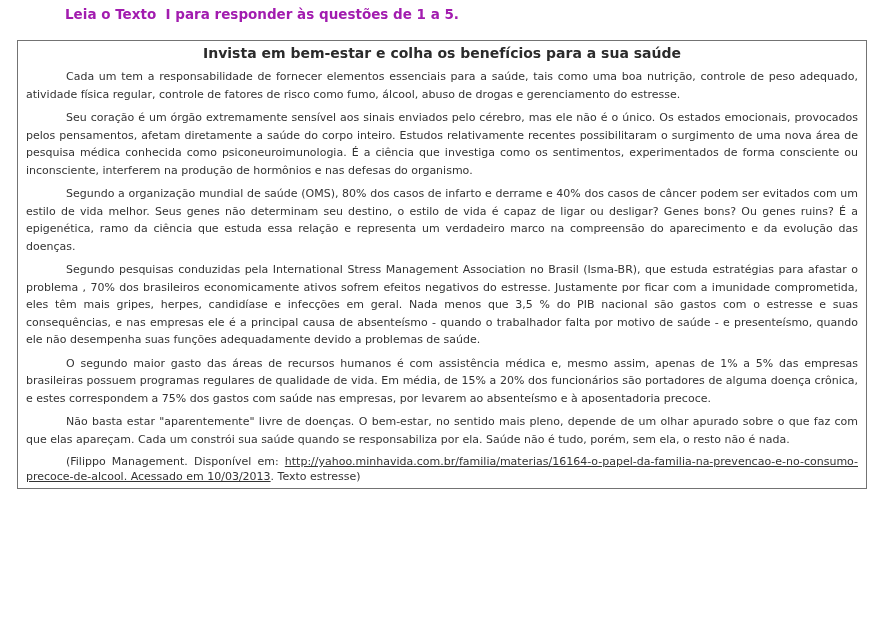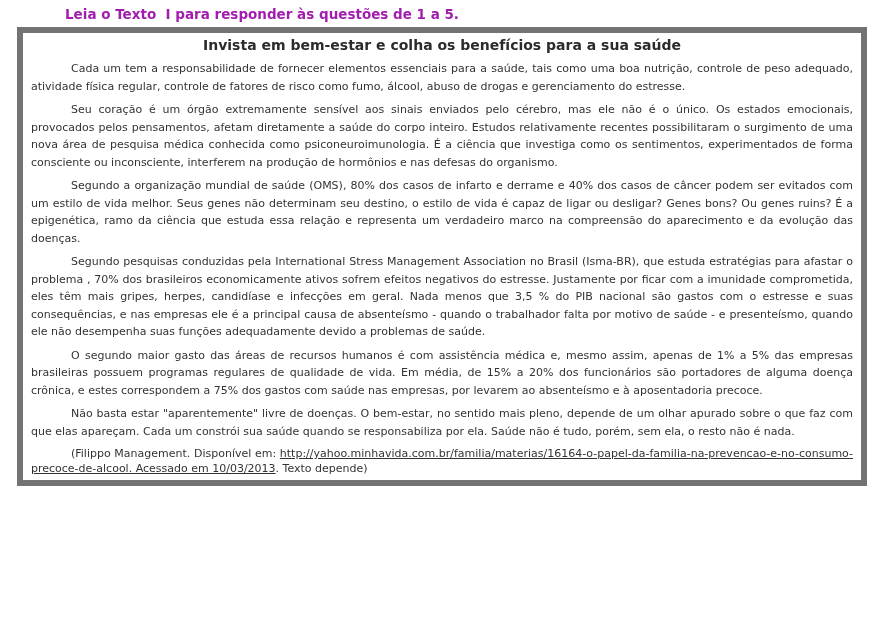--- a/index.html
+++ b/index.html
@@ -22,22 +22,22 @@
     color: #a21caf;
   }
   .section-label {
     font-weight: bold;
     font-size: 13.5px;
     text-align: center;
     margin-top: 7px;
     color: #2b2b2b;
   }
   .text-box {
-    border: 6px solid #737373;
-    margin: 5px 11px 0 17px;
+    border: 1px solid #737373;
+    margin: 18px 11px 0 17px;
     padding: 3px 8px 4px 8px;
     box-sizing: border-box;
   }
   .article-title {
     font-weight: bold;
     font-size: 14px;
     text-align: center;
     margin: 1px 0 7px 0;
     color: #2b2b2b;
   }
@@ -81,17 +81,17 @@
     <p class="article-paragraph">Seu coração é um órgão extremamente sensível aos sinais enviados pelo cérebro, mas ele não é o único. Os estados emocionais, provocados pelos pensamentos, afetam diretamente a saúde do corpo inteiro. Estudos relativamente recentes possibilitaram o surgimento de uma nova área de pesquisa médica conhecida como psiconeuroimunologia. É a ciência que investiga como os sentimentos, experimentados de forma consciente ou inconsciente, interferem na produção de hormônios e nas defesas do organismo.</p>
 
     <p class="article-paragraph">Segundo a organização mundial de saúde (OMS), 80% dos casos de infarto e derrame e 40% dos casos de câncer podem ser evitados com um estilo de vida melhor. Seus genes não determinam seu destino, o estilo de vida é capaz de ligar ou desligar? Genes bons? Ou genes ruins? É a epigenética, ramo da ciência que estuda essa relação e representa um verdadeiro marco na compreensão do aparecimento e da evolução das doenças.</p>
 
     <p class="article-paragraph">Segundo pesquisas conduzidas pela International Stress Management Association no Brasil (Isma-BR), que estuda estratégias para afastar o problema , 70% dos brasileiros economicamente ativos sofrem efeitos negativos do estresse. Justamente por ficar com a imunidade comprometida, eles têm mais gripes, herpes, candidíase e infecções em geral. Nada menos que 3,5 % do PIB nacional são gastos com o estresse e suas consequências, e nas empresas ele é a principal causa de absenteísmo - quando o trabalhador falta por motivo de saúde - e presenteísmo, quando ele não desempenha suas funções adequadamente devido a problemas de saúde.</p>
 
     <p class="article-paragraph">O segundo maior gasto das áreas de recursos humanos é com assistência médica e, mesmo assim, apenas de 1% a 5% das empresas brasileiras possuem programas regulares de qualidade de vida. Em média, de 15% a 20% dos funcionários são portadores de alguma doença crônica, e estes correspondem a 75% dos gastos com saúde nas empresas, por levarem ao absenteísmo e à aposentadoria precoce.</p>
 
     <p class="article-paragraph">Não basta estar "aparentemente" livre de doenças. O bem-estar, no sentido mais pleno, depende de um olhar apurado sobre o que faz com que elas apareçam. Cada um constrói sua saúde quando se responsabiliza por ela. Saúde não é tudo, porém, sem ela, o resto não é nada.</p>
 
-    <p class="citation"><span>(Filippo Management. Disponível em: </span><span class="citation-link">http://yahoo.minhavida.com.br/familia/materias/16164-o-papel-da-familia-na-prevencao-e-no-consumo-precoce-de-alcool. Acessado em 10/03/2013</span><span>. Texto depende)</span></p>
+    <p class="citation"><span>(Filippo Management. Disponível em: </span><span class="citation-link">http://yahoo.minhavida.com.br/familia/materias/16164-o-papel-da-familia-na-prevencao-e-no-consumo-precoce-de-alcool. Acessado em 10/03/2013</span><span>. Texto estresse)</span></p>
 
   </div>
 
 </div>
 
 </body></html>

